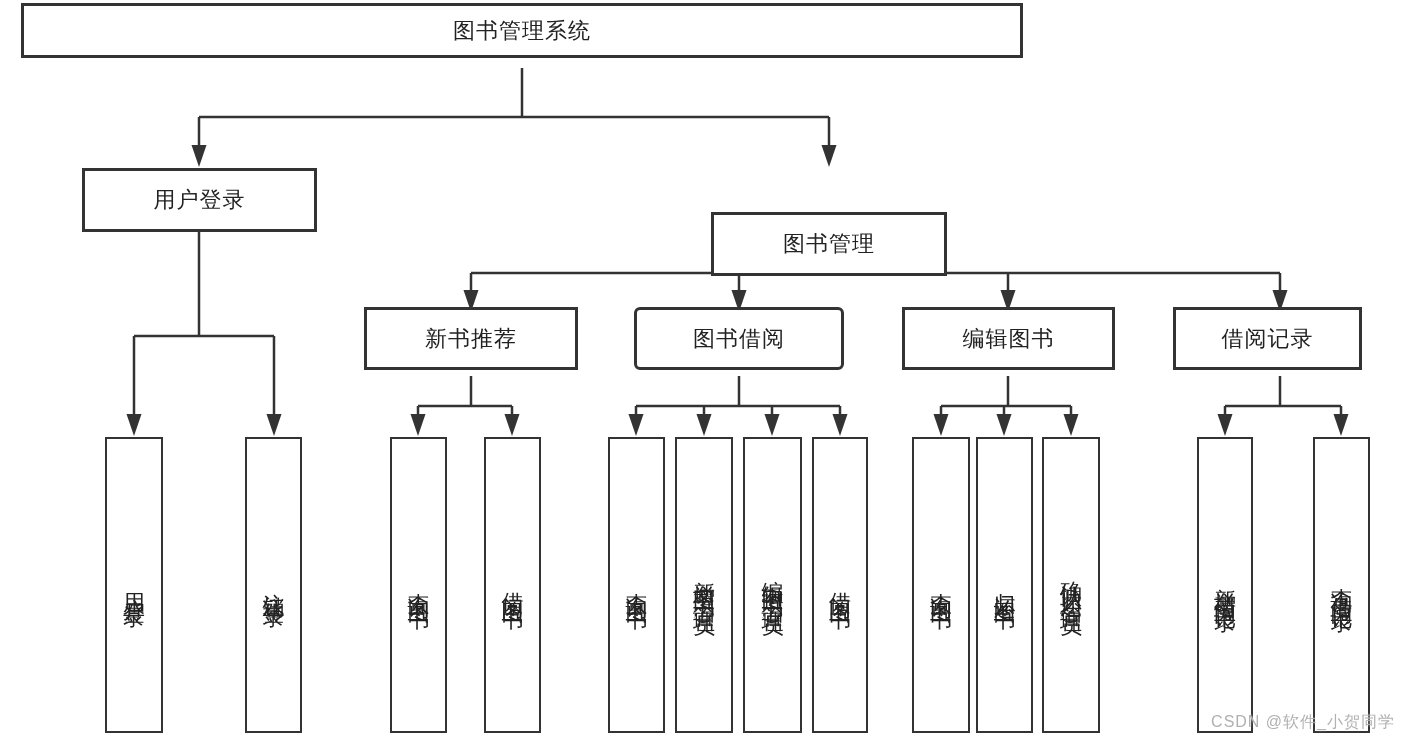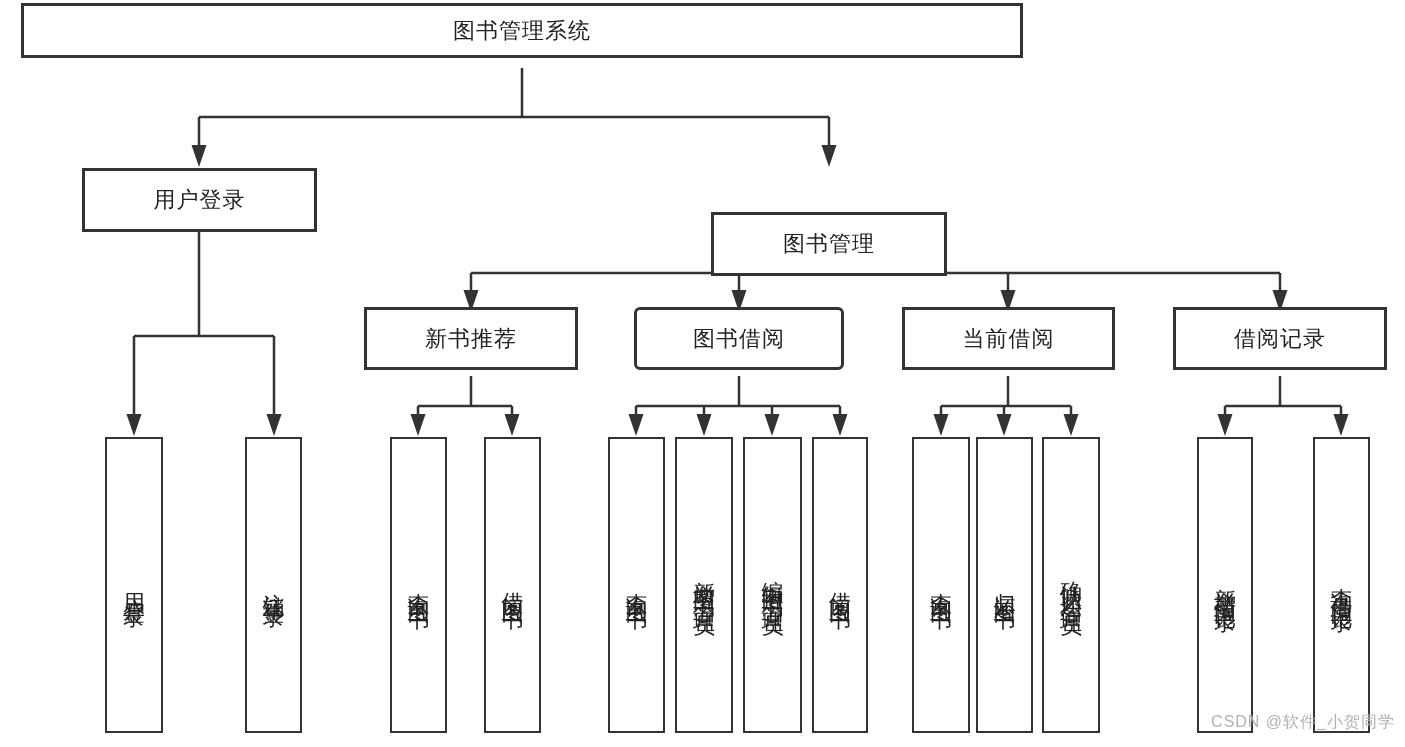--- a/index.html
+++ b/index.html
@@ -33,21 +33,21 @@
     line-height:1;
     padding:6px 0;
   }
   .root{ left:21px;  top:3px;  width:1002px; height:55px; }
   .n-user-login{ left:82px;  top:168px; width:235px; height:64px; }
   .n-book-mgmt{ left:711px; top:168px; width:236px; height:64px;margin-top:44px; }
   .lvl3{ top:307px; height:63px; }
   .n-new-book{       left:364px;  width:214px; }
   .n-book-borrow{    left:634px;  width:210px;border-radius:6px; }
   .n-current-borrow{ left:902px;  width:213px; }
-  .n-borrow-record{  left:1173px; width:214px; }
+  .n-borrow-record{  left:1173px; width:189px; }
   .lf{ top:437px; height:296px; }
   .lf-a1{ left:105px;  width:58px; }
   .lf-a2{ left:245px;  width:57px; }
   .lf-b1{ left:390px;  width:57px; }
   .lf-b2{ left:484px;  width:57px; }
   .lf-c1{ left:608px;  width:57px; }
   .lf-c2{ left:675px;  width:58px; }
   .lf-c3{ left:743px;  width:59px; }
   .lf-c4{ left:812px;  width:56px; }
   .lf-d1{ left:912px;  width:58px; }
@@ -147,21 +147,21 @@
     <span>图书管理</span>
   </div>
 
   <div class="node lvl3 n-new-book">
     <span>新书推荐</span>
   </div>
   <div class="node lvl3 n-book-borrow">
     <span>图书借阅</span>
   </div>
   <div class="node lvl3 n-current-borrow">
-    <span>当前借阅</span>
+    <span>编辑图书</span>
   </div>
   <div class="node lvl3 n-borrow-record">
     <span>借阅记录</span>
   </div>
 
   <div class="node leaf lf lf-a1">
     <span>用户登录</span>
   </div>
   <div class="node leaf lf lf-a2">
     <span>注销登录</span>

